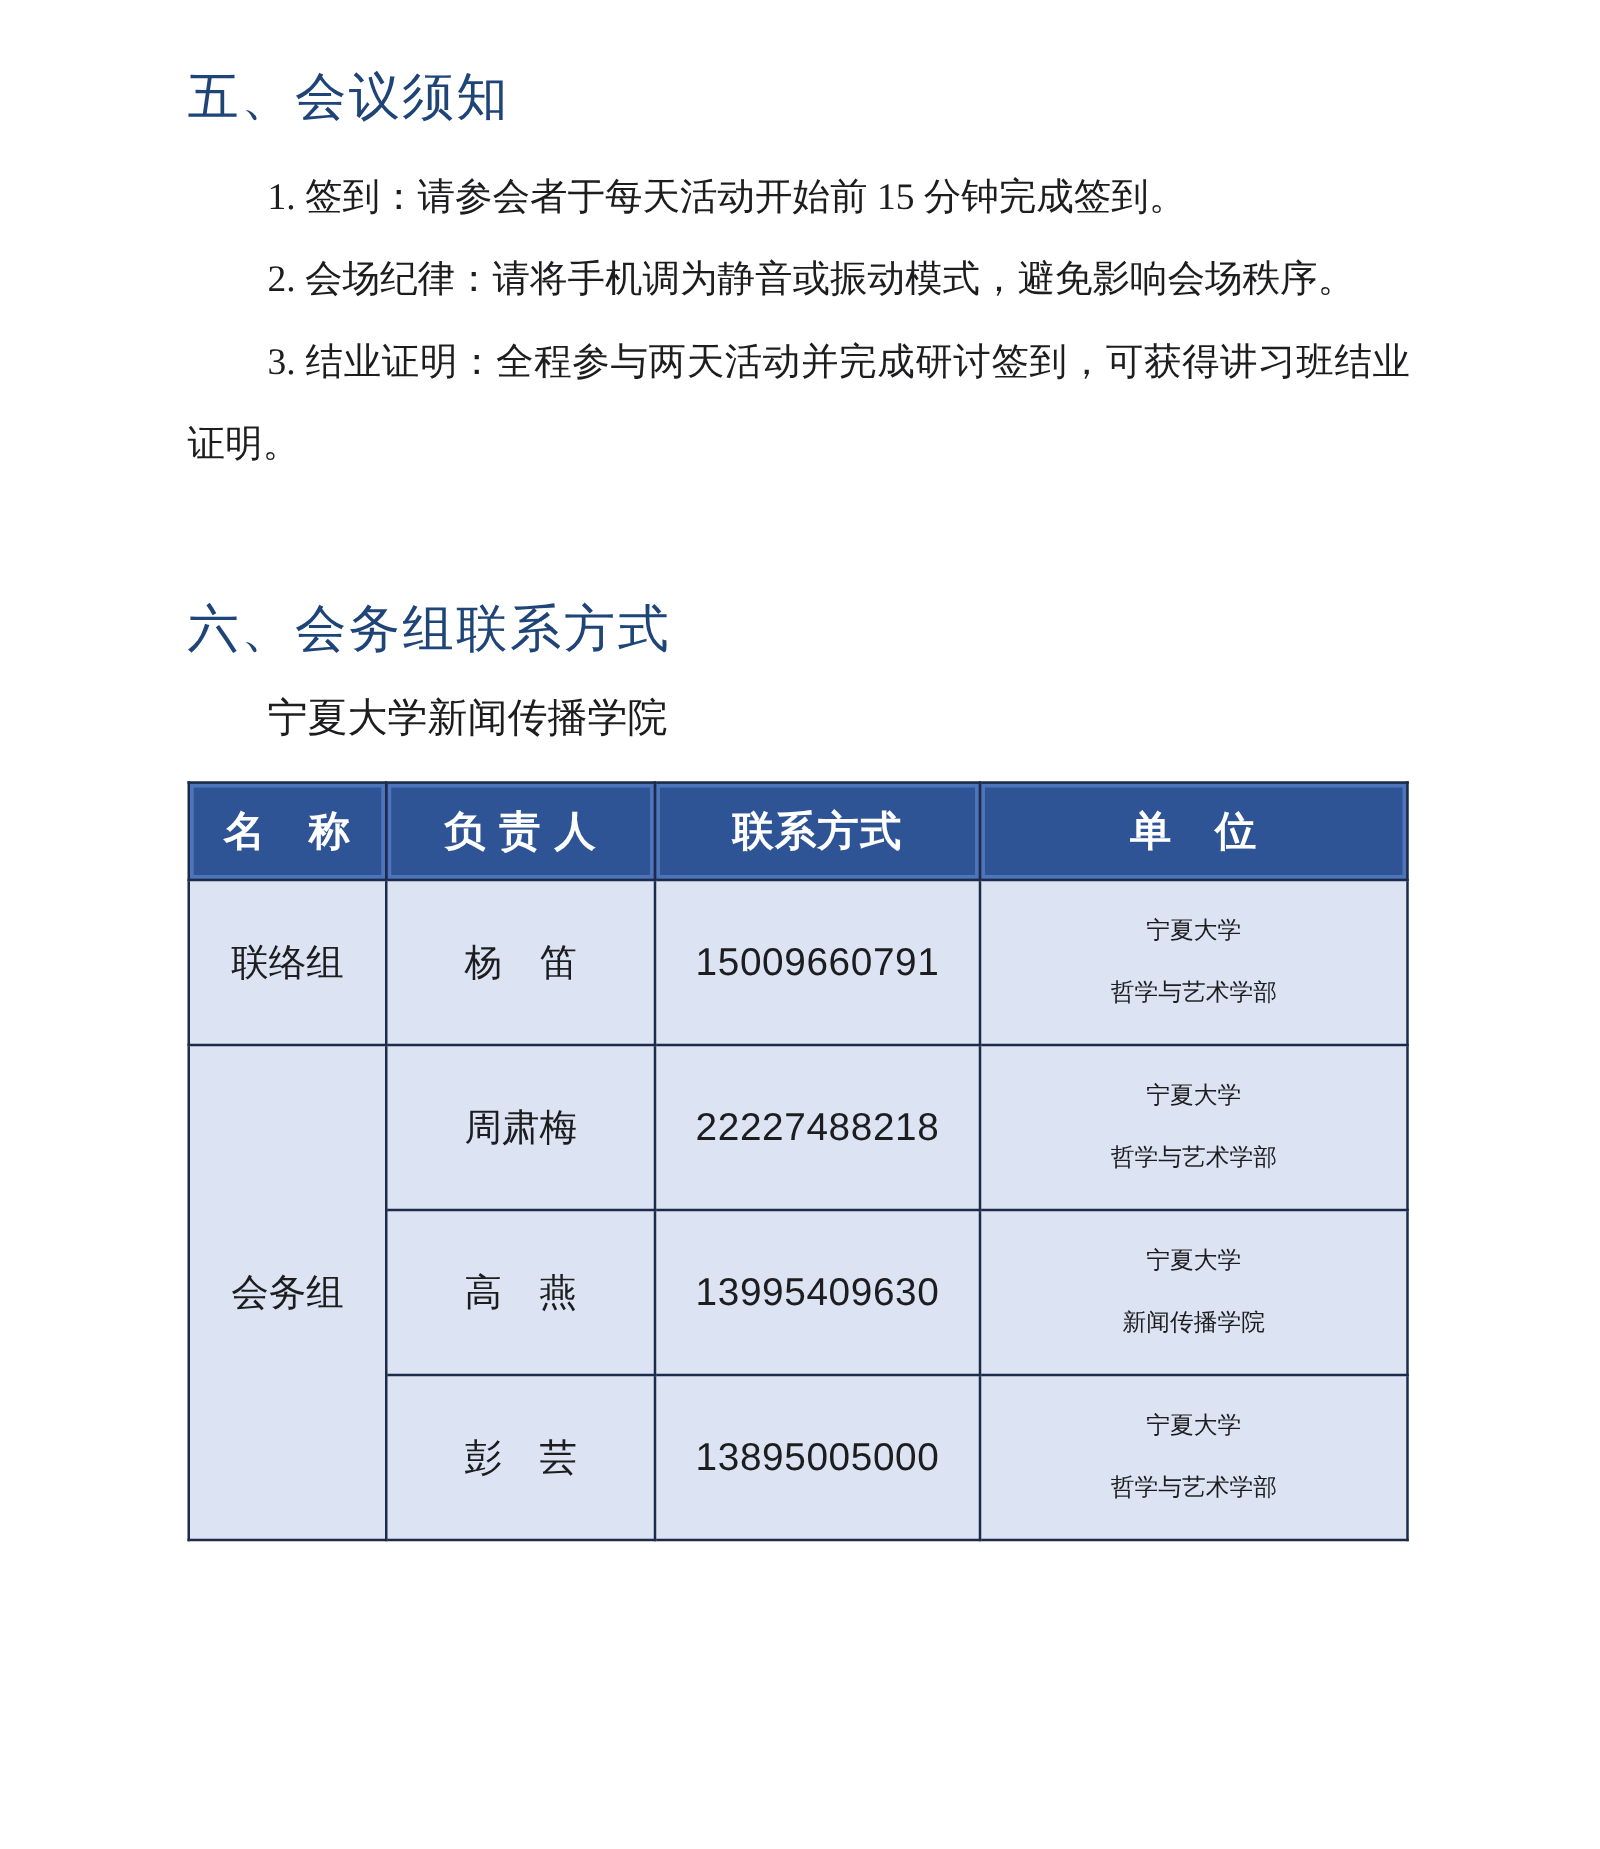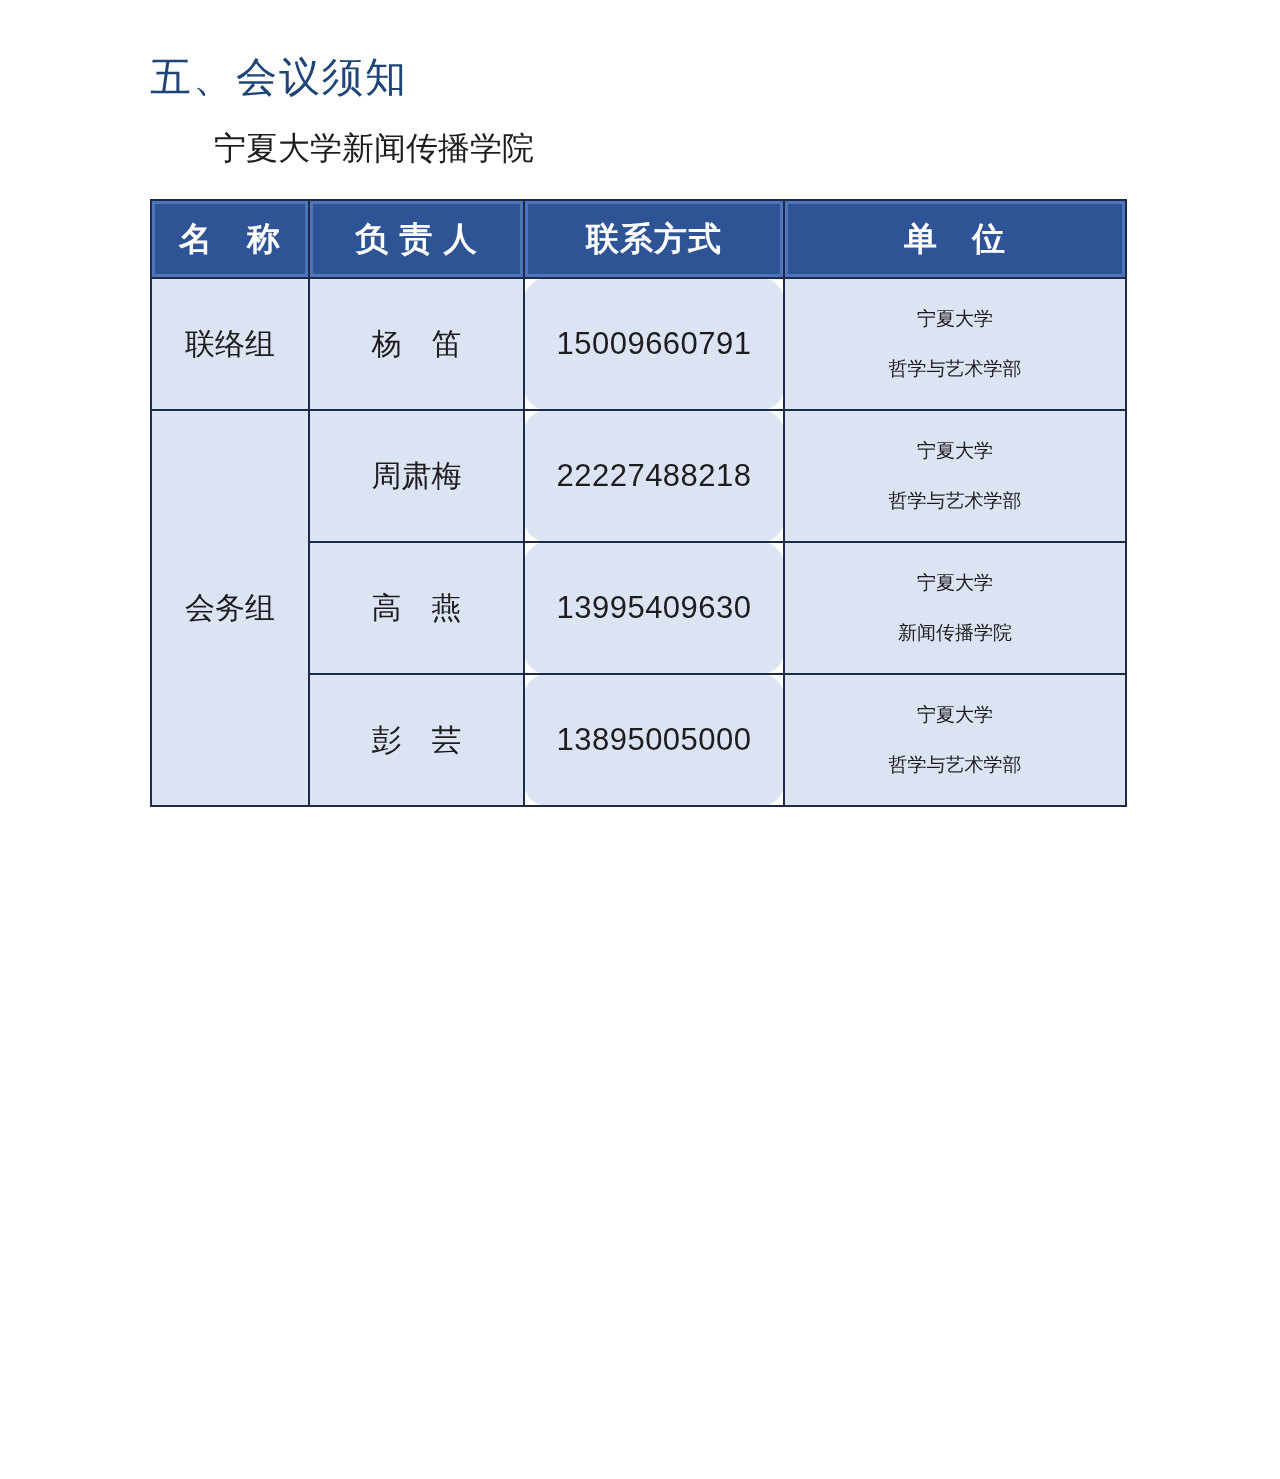--- a/index.html
+++ b/index.html
@@ -77,35 +77,40 @@
     font-size: 30px;
     text-align: center;
     vertical-align: middle;
     color: #1d1d1f;
     height: 128px;
   }
   .contact-table td.phone-cell {
     font-family: "Liberation Sans", "DejaVu Sans", sans-serif;
     font-size: 31px;
     letter-spacing: 0.5px;
-    border-radius: 23px;
   }
   .contact-table td.unit-cell div {
     line-height: 50px;
     font-size: 19px;
   }
 </style>
 </head>
 <body>
 
 <div class="page">
 
   <h1 class="sec-heading first">五、会议须知</h1>
 
+  <div class="notice-list">
+    <p>1. 签到：请参会者于每天活动开始前 15 分钟完成签到。</p>
+    <p>2. 会场纪律：请将手机调为静音或振动模式，避免影响会场秩序。</p>
+    <p>3. 结业证明：全程参与两天活动并完成研讨签到，可获得讲习班结业证明。</p>
+  </div>
 
+  <h1 class="sec-heading second">六、会务组联系方式</h1>
 
   <div class="contact-block">
     <p>宁夏大学新闻传播学院</p>
   </div>
 
   <table class="contact-table">
     <colgroup>
       <col class="c1">
         <col class="c2">
         <col class="c3">

